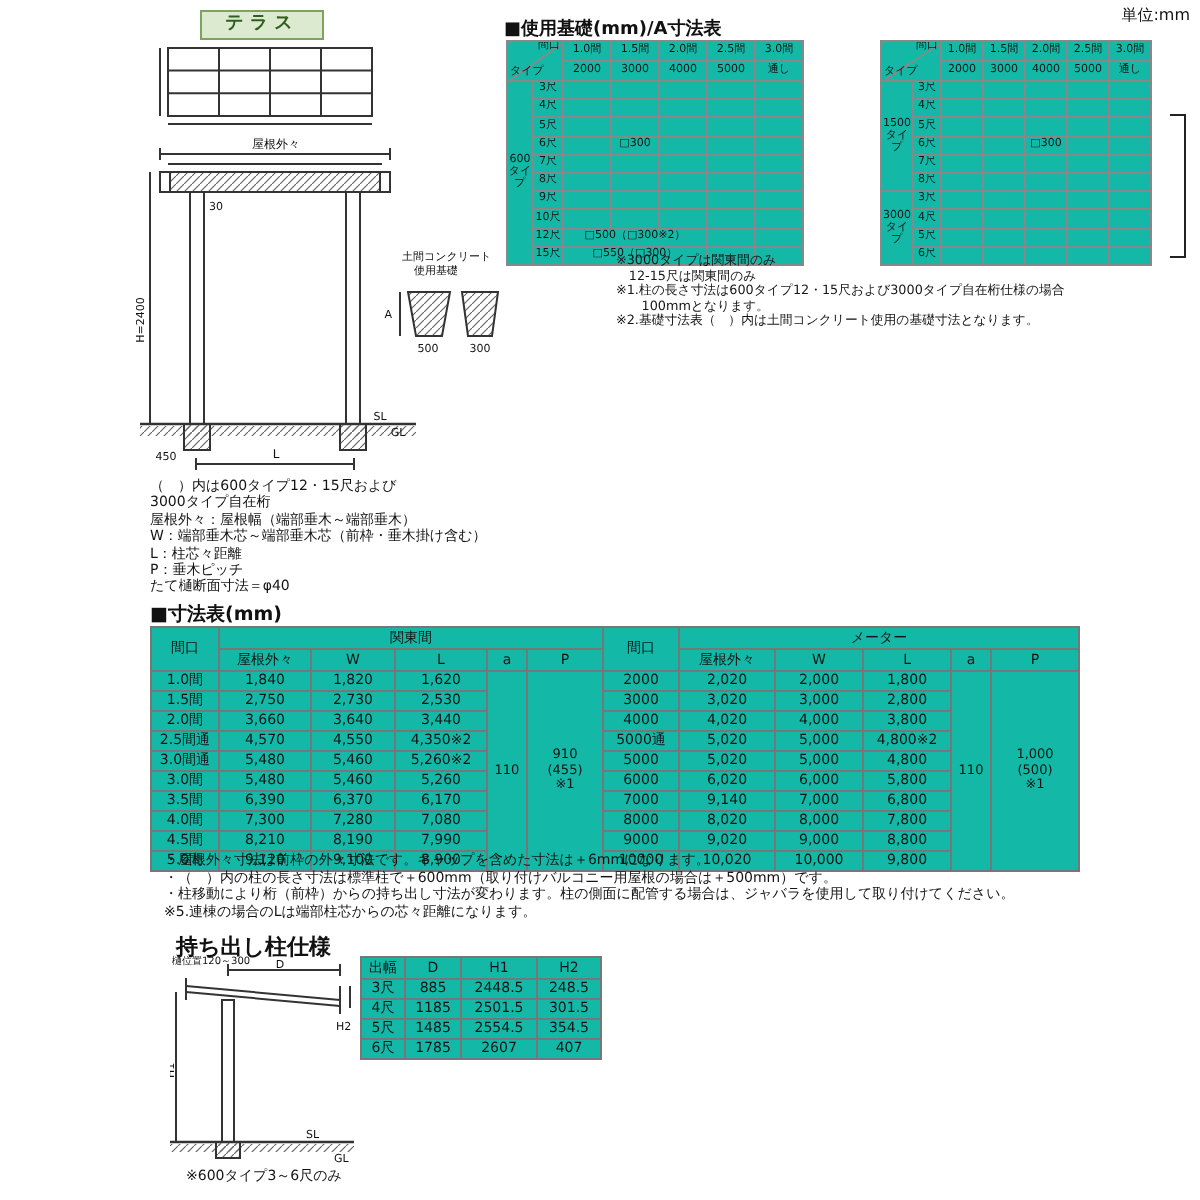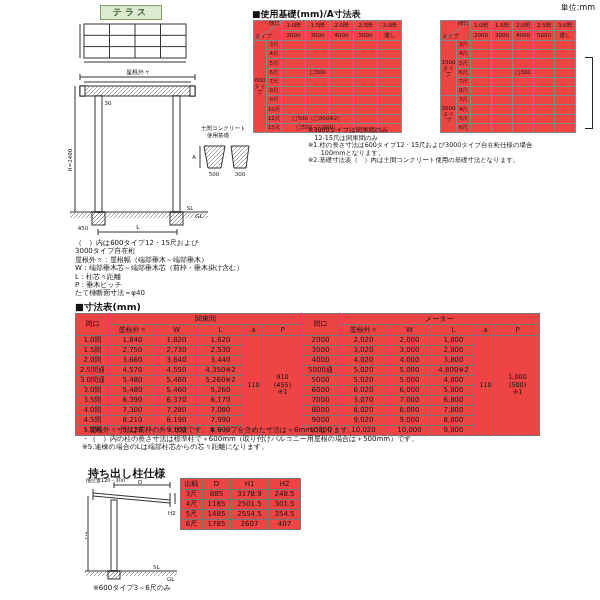--- a/index.html
+++ b/index.html
@@ -2,21 +2,21 @@
 <html><head>
 <meta charset="utf-8">
 <style>
   html,body{margin:0;padding:0}
   body{width:600px;height:600px;position:relative;background:#fff;color:#141414;
        font-family:"DejaVu Sans","Liberation Sans",sans-serif;overflow:hidden}
   .abs{position:absolute}
   .badge{background:#dcead0;border:1px solid #7da35e;color:#2f5e1f;font-weight:bold;
          text-align:center;letter-spacing:3px;font-size:9px;line-height:12px}
   .sec-title{font-weight:bold;color:#111}
-  table{border-collapse:collapse;table-layout:fixed;background:#ef4444}
+  table{border-collapse:collapse;table-layout:fixed;background:#14b8a6}
   .mini{font-size:6px;border:1px solid #444}
   .mini th,.mini td{border:1px solid #888;padding:0;text-align:center;height:8.2px;
         line-height:1.05;font-weight:normal;white-space:nowrap;overflow:hidden}
   .mini th{height:9px;font-size:5.5px}
   .mini td.cv{overflow:visible;font-size:5.5px}
   .mini td.type{white-space:pre-line;font-size:5.5px;line-height:1.1}
   .mini td.rl{font-size:5.5px}
   th.corner{position:relative;padding:0;
      background:linear-gradient(to bottom right,transparent 48.5%,#888 48.5%,#888 51.5%,transparent 51.5%)}
   .c-top{position:absolute;top:0;right:1px;font-size:5.5px}
@@ -442,21 +442,21 @@
           <td>6,020</td>
           <td>6,000</td>
           <td>5,800</td>
         </tr>
         <tr>
           <td class="rl">3.5間</td>
           <td>6,390</td>
           <td>6,370</td>
           <td>6,170</td>
           <td class="rl">7000</td>
-          <td>3,070</td>
+          <td>9,140</td>
           <td>7,000</td>
           <td>6,800</td>
         </tr>
         <tr>
           <td class="rl">4.0間</td>
           <td>7,300</td>
           <td>7,280</td>
           <td>7,080</td>
           <td class="rl">8000</td>
           <td>8,020</td>
@@ -482,20 +482,21 @@
           <td>10,020</td>
           <td>10,000</td>
           <td>9,800</td>
         </tr>
       </tbody>
     </table>
 
   <div id="dim-notes" class="abs notes" style="left:82px;top:426px;font-size:7px;line-height:1.22">
       <div>・屋根外々寸法は前枠の外々寸法です。キャップを含めた寸法は＋6mmになります。</div>
       <div>・（　）内の柱の長さ寸法は標準柱で＋600mm（取り付けバルコニー用屋根の場合は＋500mm）です。</div>
+      <div>・柱移動により桁（前枠）からの持ち出し寸法が変わります。柱の側面に配管する場合は、ジャバラを使用して取り付けてください。</div>
       <div>※5.連棟の場合のLは端部柱芯からの芯々距離になります。</div>
     </div>
 
   <div class="abs sec-title" style="left:88px;top:466px;font-size:11px">持ち出し柱仕様</div>
 
   <svg class="abs" style="left:85px;top:477px" width="94" height="106" viewBox="0 0 94 106">
     <defs>
       <pattern id="h1b" width="4" height="4" patternUnits="userSpaceOnUse">
         <path d="M0,4 L4,0" stroke="#666" stroke-width="0.6"></path>
       </pattern>
@@ -535,21 +536,21 @@
       <tbody>
         <tr>
           <th>出幅</th>
           <th>D</th>
           <th>H1</th>
           <th>H2</th>
         </tr>
         <tr>
           <td>3尺</td>
           <td>885</td>
-          <td>3178.9</td>
+          <td>2448.5</td>
           <td>248.5</td>
         </tr>
         <tr>
           <td>4尺</td>
           <td>1185</td>
           <td>2501.5</td>
           <td>301.5</td>
         </tr>
         <tr>
           <td>5尺</td>

